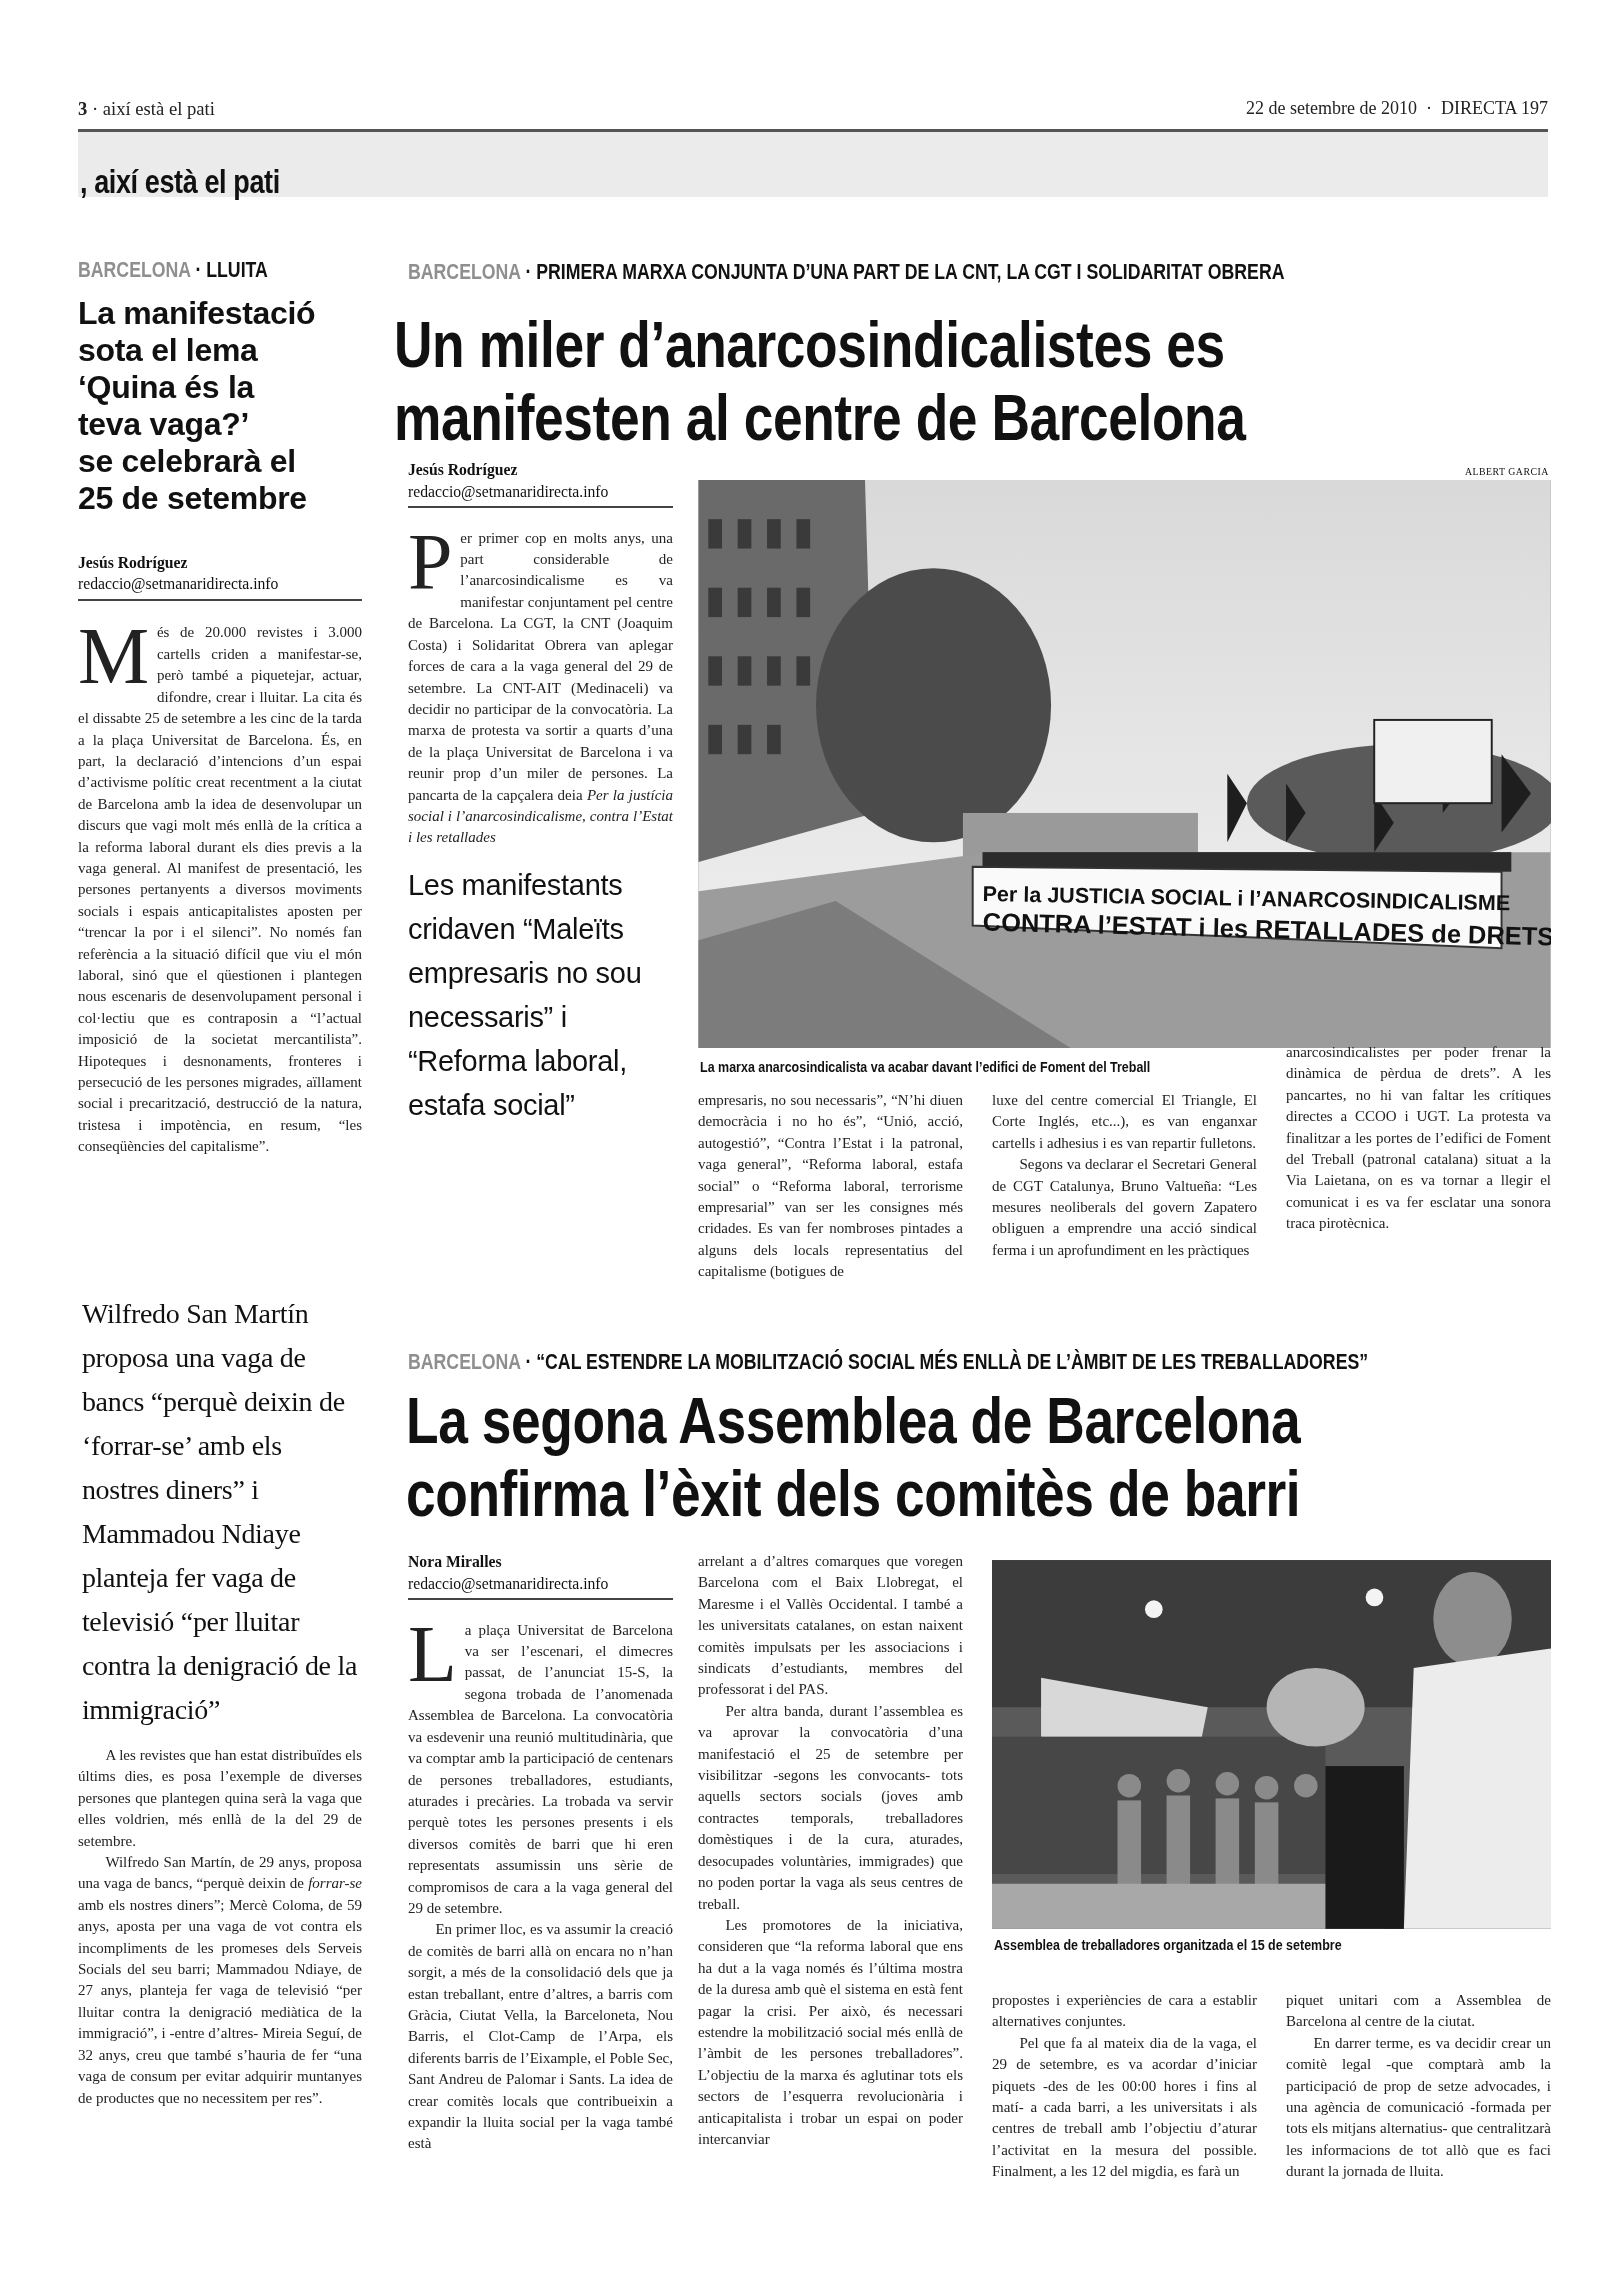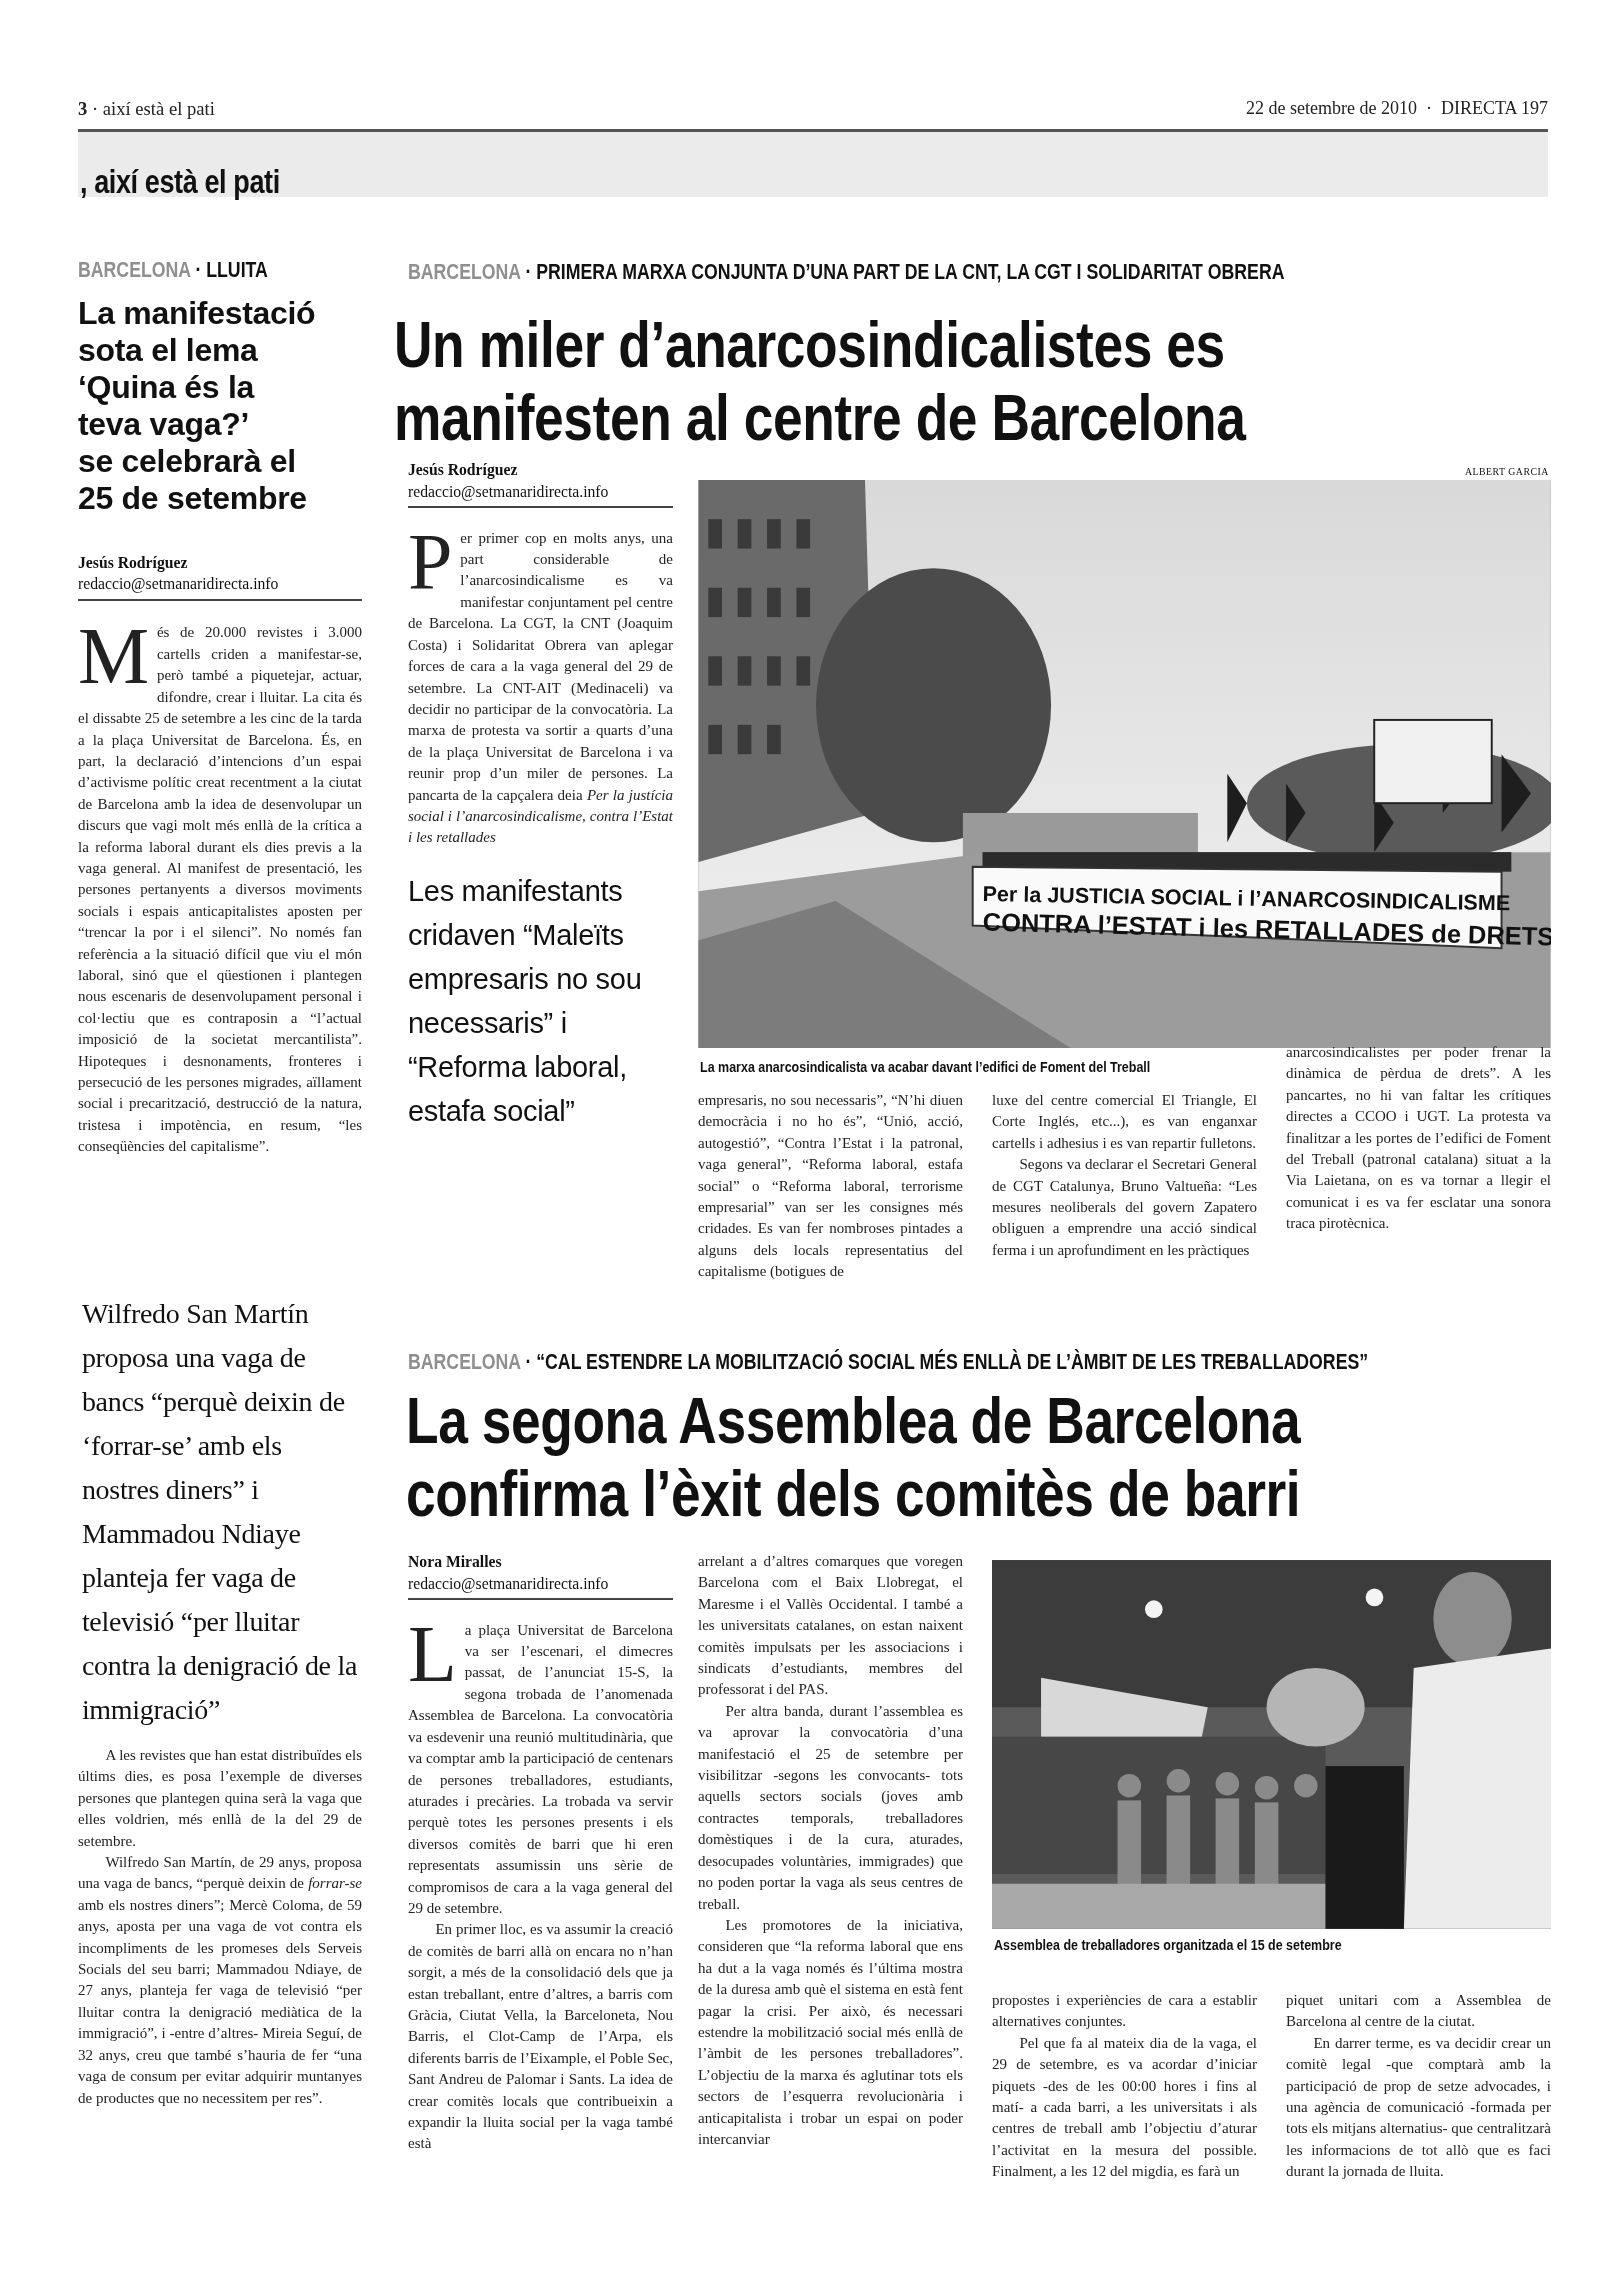--- a/index.html
+++ b/index.html
@@ -96,21 +96,21 @@
 
 <div class="col" style="left:408px; top:459px; width:265px;">
   <div class="byline">
     <div class="name">Jesús Rodríguez</div>
     <div>redaccio@setmanaridirecta.info</div>
   </div>
   <div class="byline-rule"></div>
   <div class="body-text" style="margin-top:19.6px;">
     <p><span class="dropcap">P</span><span>er primer cop en molts anys, una part considerable de l’anarcosindicalisme es va manifestar conjuntament pel centre de Barcelona. La CGT, la CNT (Joaquim Costa) i Solidaritat Obrera van aplegar forces de cara a la vaga general del 29 de setembre. La CNT-AIT (Medinaceli) va decidir no participar de la convocatòria. La marxa de protesta va sortir a quarts d’una de la plaça Universitat de Barcelona i va reunir prop d’un miler de persones. La pancarta de la capçalera deia </span><em>Per la justícia social i l’anarcosindicalisme, contra l’Estat i les retallades</em></p>
   </div>
-  <div class="pull" style="margin-top:20px;">Les manifestants cridaven “Maleïts empresaris no sou necessaris” i “Reforma laboral, estafa social”</div>
+  <div class="pull" style="margin-top:14px;">Les manifestants cridaven “Maleïts empresaris no sou necessaris” i “Reforma laboral, estafa social”</div>
 </div>
 
 <div class="credit" style="left:1465px; top:466px;">ALBERT GARCIA</div>
 <div class="photo" style="left:698px; top:480px; width:853px; height:568px;">
   <svg width="853" height="568" viewBox="0 0 870 580">
     <defs>
       <linearGradient id="sky" x1="0" y1="0" x2="0" y2="1">
         <stop offset="0" stop-color="#d9d9d9"></stop>
           <stop offset="1" stop-color="#f2f2f2"></stop>
       </linearGradient>

